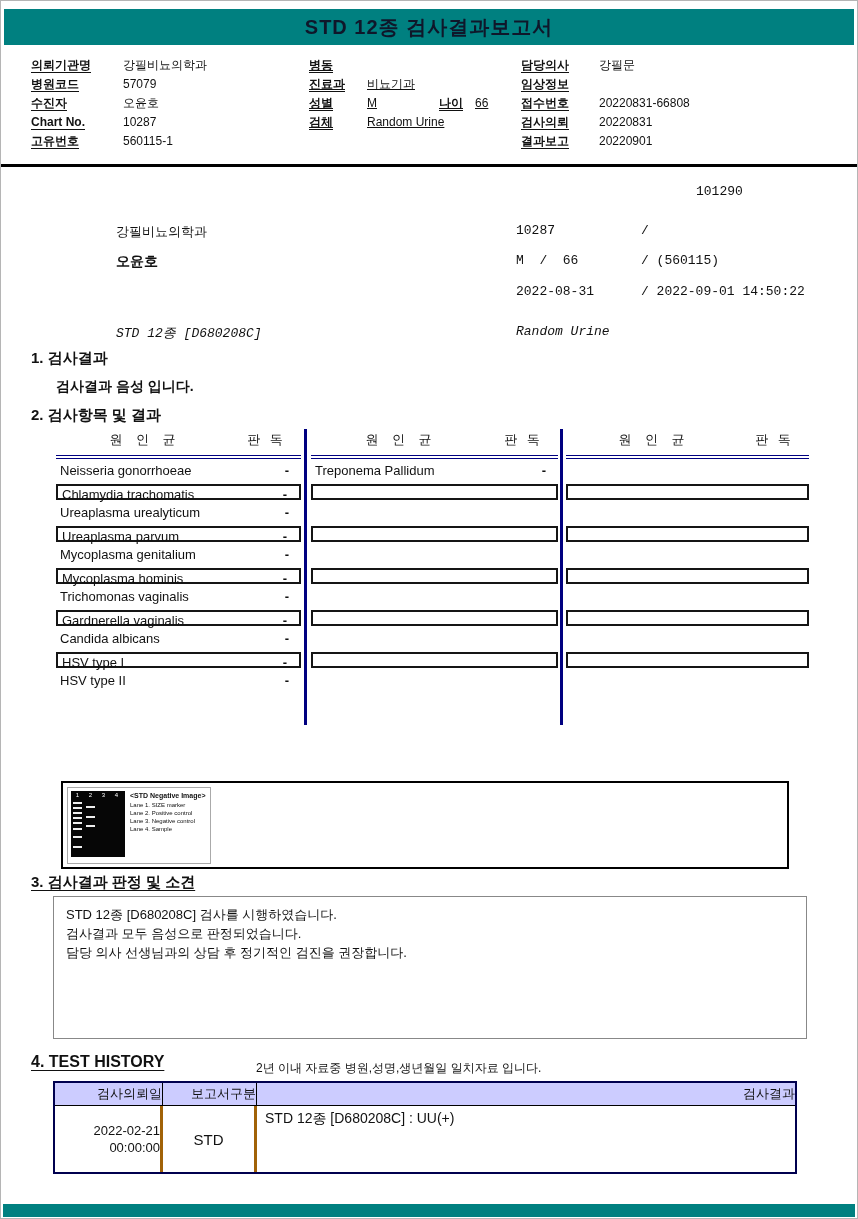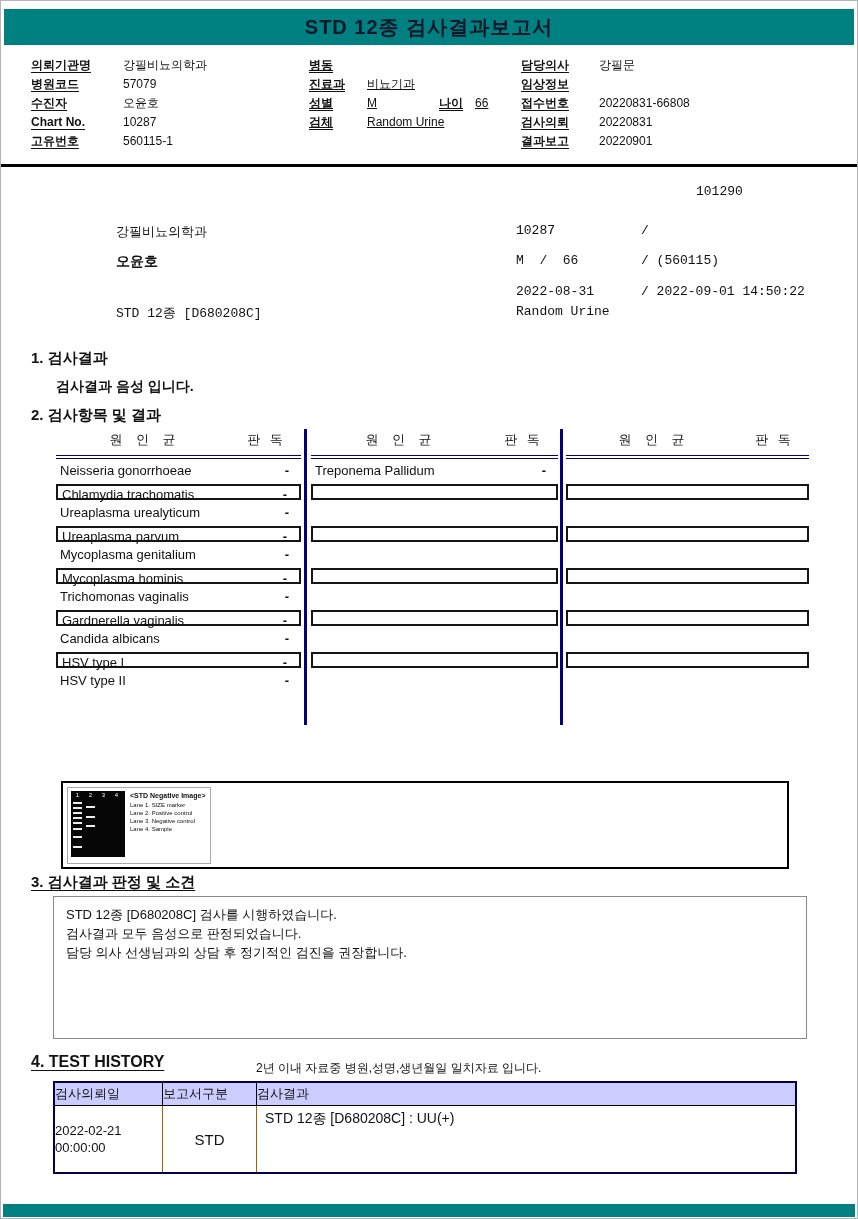--- a/index.html
+++ b/index.html
@@ -25,21 +25,21 @@
   .hlabel2{width:36px !important;}
   .hv-fixed{width:72px;}
   
   .rule{position:absolute;top:163px;left:0;width:100%;height:3px;background:#000;}
   
   #summary{position:absolute;top:183px;left:0;right:0;height:165px;
     font-family:"Liberation Mono","DejaVu Sans Mono",monospace;font-size:13px;}
   .doc-no{position:absolute;left:695px;top:0;}
   .srow{position:absolute;left:0;width:100%;height:20px;}
   .srow span{position:absolute;white-space:pre;}
-  .srow0{top:39px;} .srow1{top:69px;} .srow2{top:100px;} .srow3{top:120px;}
+  .srow0{top:39px;} .srow1{top:69px;} .srow2{top:100px;} .srow3{top:140px;font-style:italic;}
   .s-left{left:115px;} .s-mid{left:515px;} .s-right{left:640px;}
   .srow1 .s-left{font-weight:bold;font-size:14px;}
   
   .sec-h{position:absolute;font-size:15px;font-weight:bold;}
   .sec1-h{top:348px;left:30px;}
   .sec1-t{position:absolute;top:377px;left:55px;font-size:14px;font-weight:bold;}
   .sec2-h{top:405px;left:30px;}
   .sec3-h{top:872px;left:30px;text-decoration:underline;text-underline-offset:3px;}
   .sec4-h{top:1052px;left:30px;font-size:16px;text-decoration:underline;text-underline-offset:3px;}
   .sec4-note{position:absolute;top:1059px;left:255px;font-size:12px;}
@@ -66,25 +66,25 @@
   .gel-legend{position:absolute;left:62px;top:4px;}
   .gel-cap{font-size:7px;font-weight:bold;margin-bottom:2px;}
   .gel-line{font-size:6px;line-height:8px;}
   
   .sec3-box{position:absolute;top:895px;left:52px;width:754px;height:143px;border:1px solid #888;
     box-sizing:border-box;padding:8px 12px;}
   .cmt{font-size:13px;line-height:19px;}
   
   #hist-table{position:absolute;top:1080px;left:52px;width:744px;border:2px solid #00004f;box-sizing:border-box;background:#fff;}
   .h-head{display:flex;background:#ccccff;border-bottom:1px solid #000;height:22px;font-size:13px;}
-  .h-hc{line-height:22px;text-align:left;border-right:1px solid #000;box-sizing:border-box;}
+  .h-hc{line-height:22px;text-align:right;border-right:1px solid #000;box-sizing:border-box;}
   .h-c0{width:108px;} .h-c1{width:94px;} .h-c2{flex:1;border-right:none;}
   .h-row{display:flex;height:66px;font-size:13px;}
-  .h-dc{border-right:1px solid #a16207;box-sizing:border-box;display:flex;flex-direction:column;
-    align-items:center;justify-content:center;text-align:left;white-space:normal;}
+  .h-dc{border-right:3px solid #a16207;box-sizing:border-box;display:flex;flex-direction:column;
+    align-items:center;justify-content:center;text-align:right;white-space:normal;}
   .h-dc.h-c2{border-right:none;justify-content:flex-start;align-items:flex-start;text-align:left;
     padding:4px 8px;font-size:14px;}
   .h-dc.h-c1{font-size:15px;}
   .h-dc.h-c0{width:108px;line-height:17px;}
   
   .bottom-bar{position:absolute;left:2px;right:2px;bottom:1px;height:13px;background:#008080;}
 </style>
 </head>
 <body>
 

